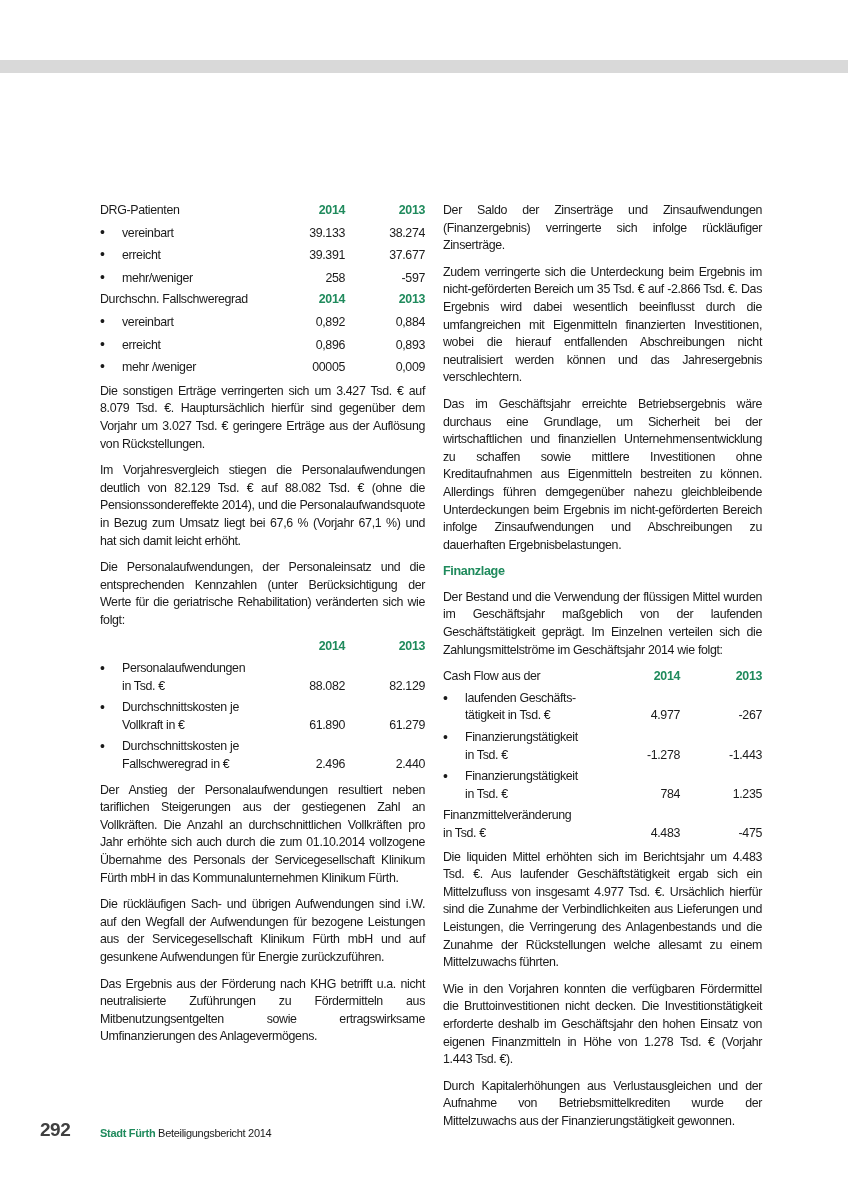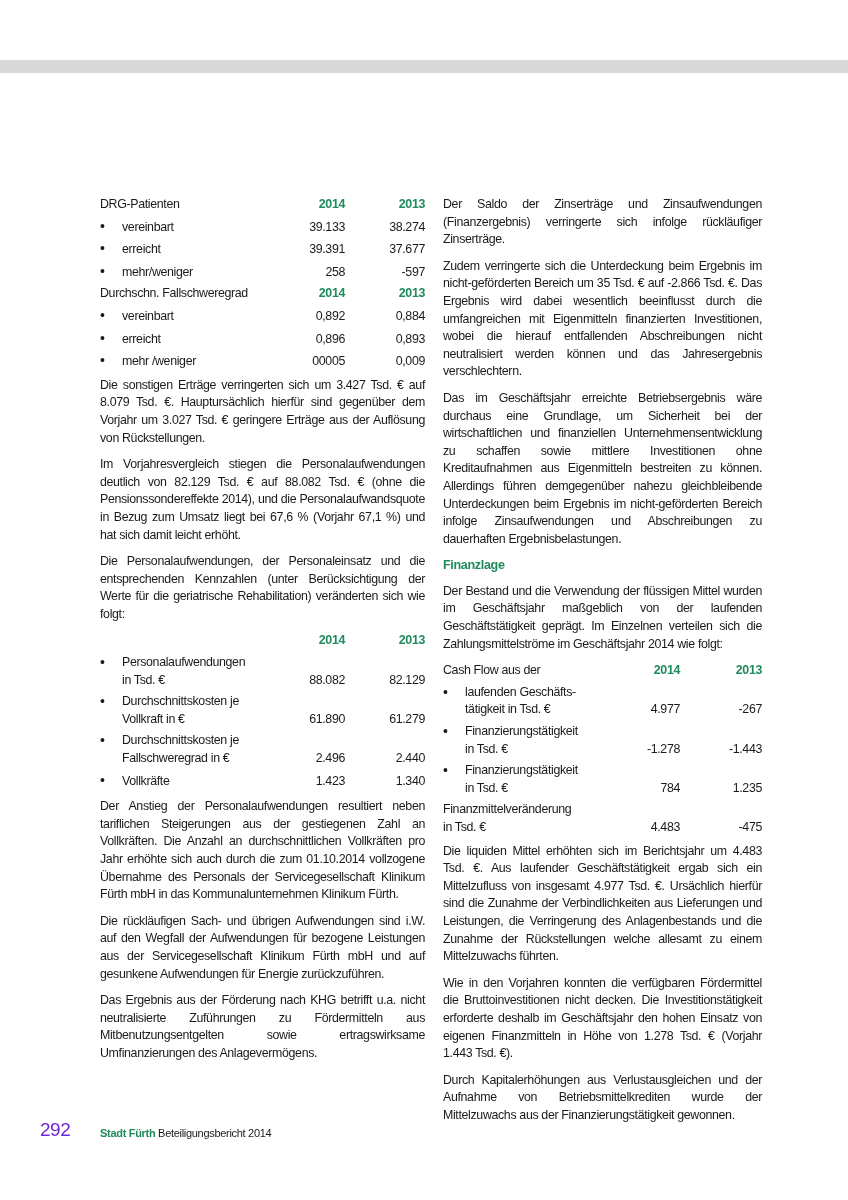--- a/index.html
+++ b/index.html
@@ -1,31 +1,31 @@
 <!DOCTYPE html>
 <html><head>
 <meta charset="utf-8">
 <style>
   html, body { margin:0; padding:0; background:#ffffff; }
   body { width:848px; height:1200px; position:relative; overflow:hidden;
          font-family:"Liberation Sans", sans-serif; color:#1a1a1a; }
   .topband { position:absolute; left:0; top:60px; width:848px; height:13px; background:#d9d9d9; }
-  .col { position:absolute; top:196px; font-size:12.4px; line-height:17.6px; letter-spacing:-0.35px; }
+  .col { position:absolute; top:202px; font-size:12.4px; line-height:17.6px; letter-spacing:-0.35px; }
   .col.left { left:100px; width:325px; }
   .col.right { left:443px; width:319px; }
   p { margin:0 0 9px 0; text-align:justify; }
   .green { color:#1f8a5c; font-weight:bold; }
   table { border-collapse:collapse; width:100%; margin:0 0 6px 0; }
   td { padding:0; vertical-align:bottom; }
   td.num { text-align:right; }
   td.bul { width:22px; vertical-align:top; }
   td.bul::before { content:"\2022"; font-size:14px; line-height:17.6px; }
   .row-gap td { padding-top:4px; }
   .section-h { color:#1f8a5c; font-weight:bold; margin:0 0 8px 0; font-size:12.6px; }
-  .pageno { position:absolute; left:40px; top:1119px; font-size:19px; font-weight:normal; color:#6d28d9; letter-spacing:-0.5px; }
+  .pageno { position:absolute; left:40px; top:1119px; font-size:19px; font-weight:bold; color:#404040; letter-spacing:-0.5px; }
   .footer-text { position:absolute; left:100px; top:1127px; font-size:11px; letter-spacing:-0.3px; }
   .footer-text .brand { color:#1f8a5c; font-weight:bold;text-align:center; }
 </style>
 </head>
 <body>
 
 <div class="topband"></div>
 
 <div class="col left">
   <table>
@@ -101,26 +101,20 @@
       <td><span>Durchschnittskosten je</span><br><span>Vollkraft in €</span></td>
       <td class="num">61.890</td>
       <td class="num">61.279</td>
     </tr>
     <tr class="row-gap">
       <td class="bul"></td>
       <td><span>Durchschnittskosten je</span><br><span>Fallschweregrad in €</span></td>
       <td class="num">2.496</td>
       <td class="num">2.440</td>
     </tr>
-    <tr class="row-gap">
-      <td class="bul"></td>
-      <td>Vollkräfte</td>
-      <td class="num">1.423</td>
-      <td class="num">1.340</td>
-    </tr>
   </tbody>
     </table>
 
   <p>Der Anstieg der Personalaufwendungen resultiert neben tariflichen Steigerungen aus der gestiegenen Zahl an Vollkräften. Die Anzahl an durchschnittlichen Vollkräften pro Jahr erhöhte sich auch durch die zum 01.10.2014 vollzogene Übernahme des Personals der Servicegesellschaft Klinikum Fürth mbH in das Kommunalunternehmen Klinikum Fürth.</p>
   <p>Die rückläufigen Sach- und übrigen Aufwendungen sind i.W. auf den Wegfall der Aufwendungen für bezogene Leistungen aus der Servicegesellschaft Klinikum Fürth mbH und auf gesunkene Aufwendungen für Energie zurückzuführen.</p>
   <p>Das Ergebnis aus der Förderung nach KHG betrifft u.a. nicht neutralisierte Zuführungen zu Fördermitteln aus Mitbenutzungsentgelten sowie ertragswirksame Umfinanzierungen des Anlagevermögens.</p>
 </div>
 
 <div class="col right">
   <p>Der Saldo der Zinserträge und Zinsaufwendungen (Finanzergebnis) verringerte sich infolge rückläufiger Zinserträge.</p>

